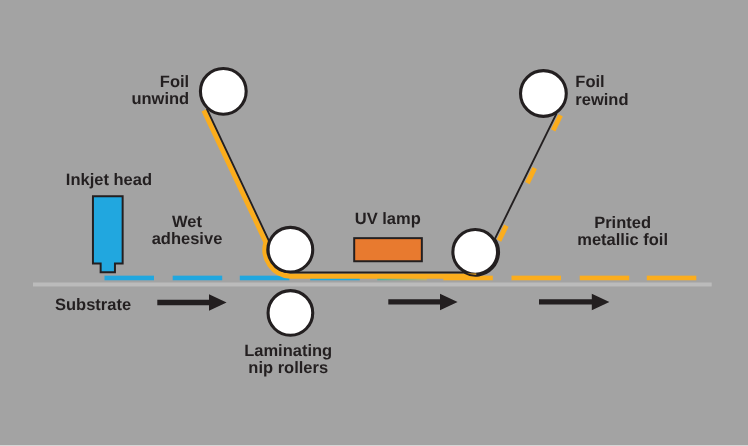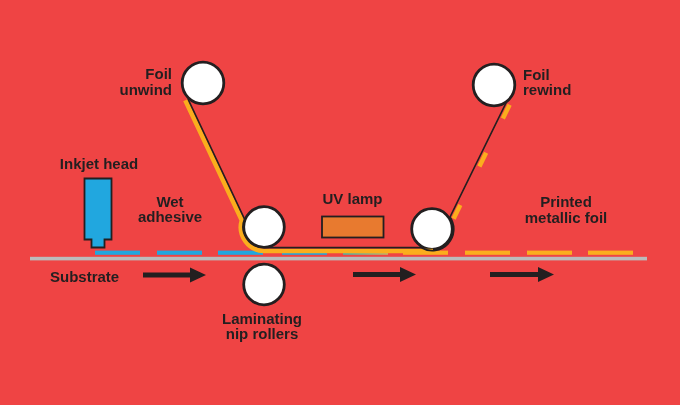--- a/index.html
+++ b/index.html
@@ -1,16 +1,16 @@
 <!DOCTYPE html>
 <html style="--adhesive-blue: #21A7DF; --foil-yellow: #FBAD1D; --uv-lamp-orange: #E87A2F; --curing-teal: #4FAFA5; --cured-olive: #C1B266; --substrate-gray: #BBBBBB; --ink-black: #231F20; --roller-white: #FFFFFF;"><head>
 <meta charset="utf-8">
 <style>
   html,body { margin:0; padding:0; background:#ffffff; }
-  .stage { width:680px; height:405px; position:relative; background:#ef4444; }
+  .stage { width:680px; height:405px; position:relative; background:#a3a3a3; }
   svg { display:block; }
   text {
     font-family:"Liberation Sans","DejaVu Sans",sans-serif;
     font-weight:bold; font-size:15px; fill:var(--ink-black,#231F20);
   }
   .roller  { fill:var(--roller-white,#fff); stroke:var(--ink-black,#231F20); stroke-width:2.8; }
   .carrier { fill:none; stroke:var(--ink-black,#231F20); stroke-width:1.7; stroke-linejoin:round; }
   .foil-band { fill:none; stroke:var(--foil-yellow,#FBAD1D); stroke-width:4.6; stroke-linejoin:round; }
   .spent-dash { stroke:var(--foil-yellow,#FBAD1D); stroke-width:4.5; }
   .patch-blue { fill:var(--adhesive-blue,#21A7DF); }

